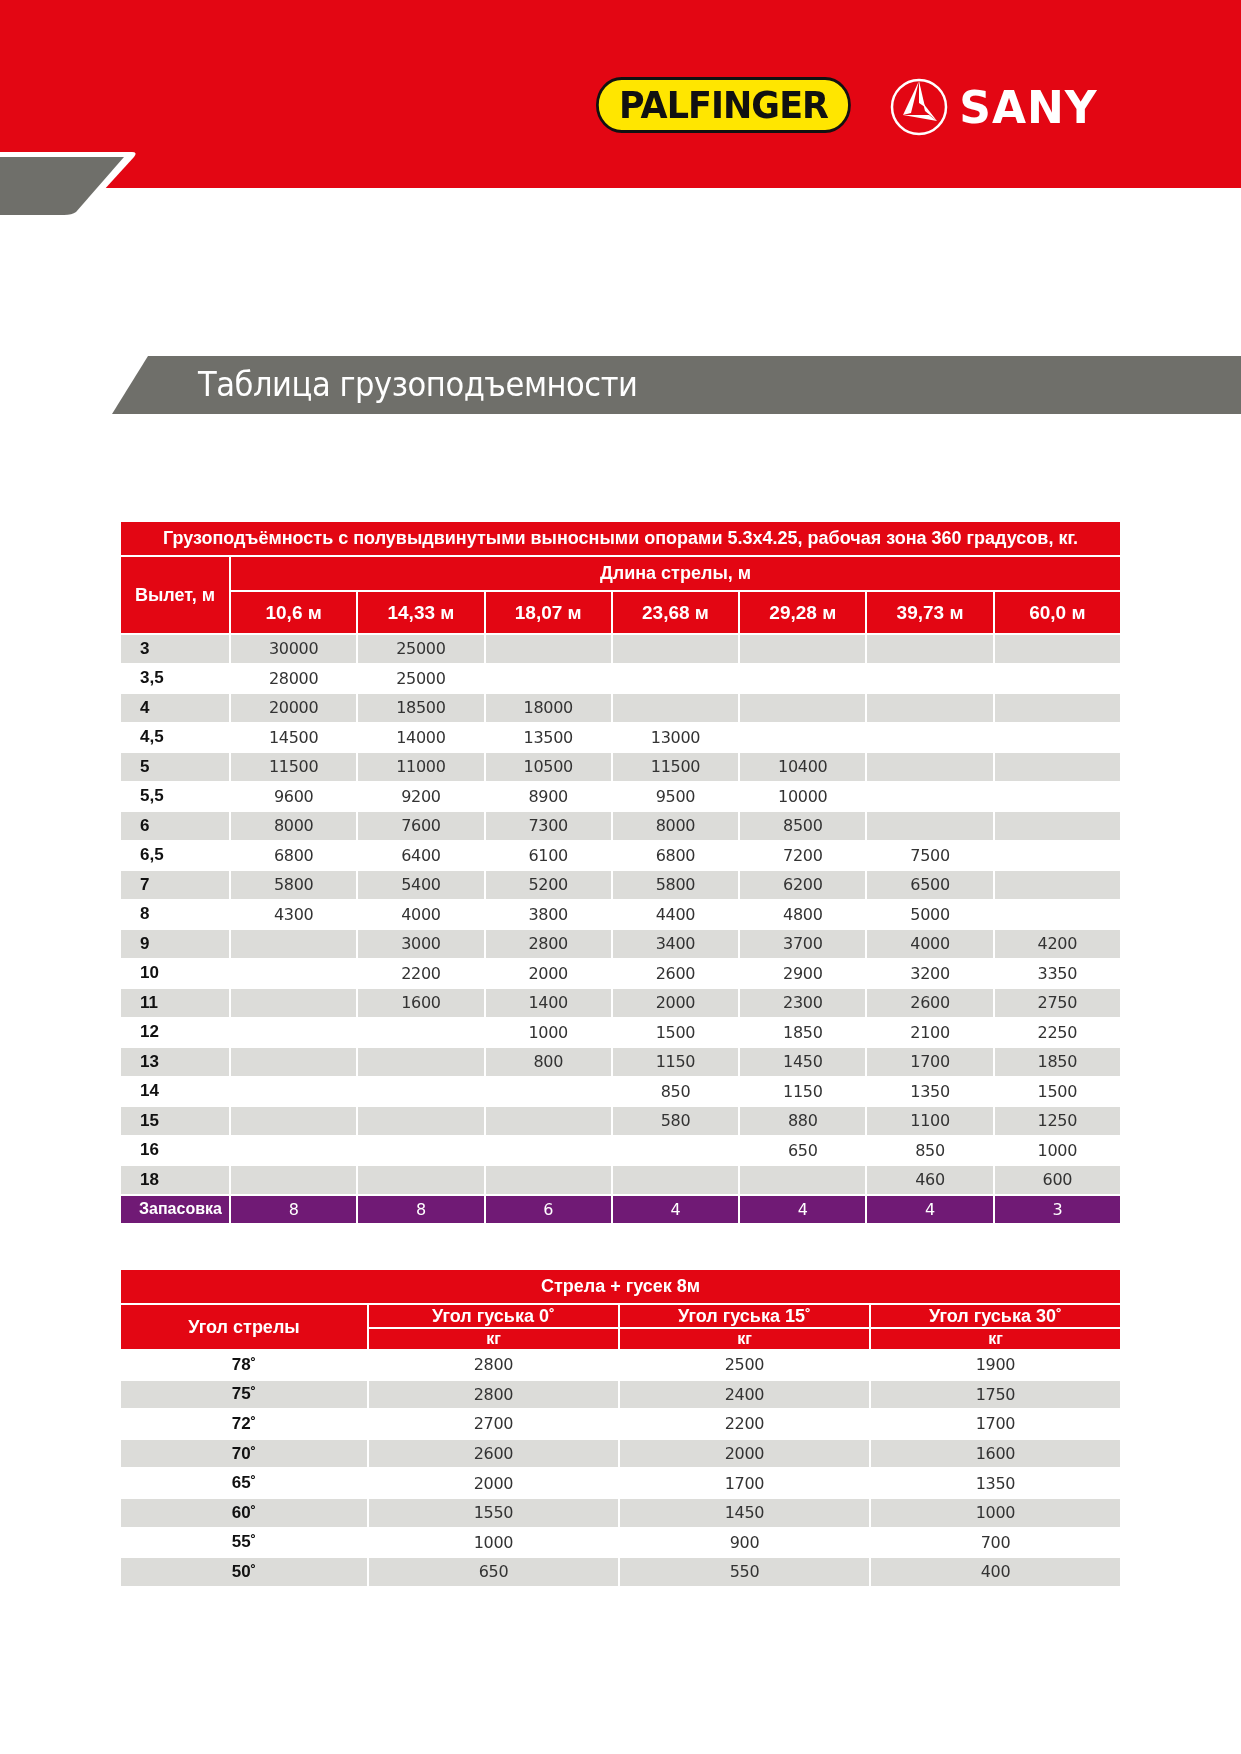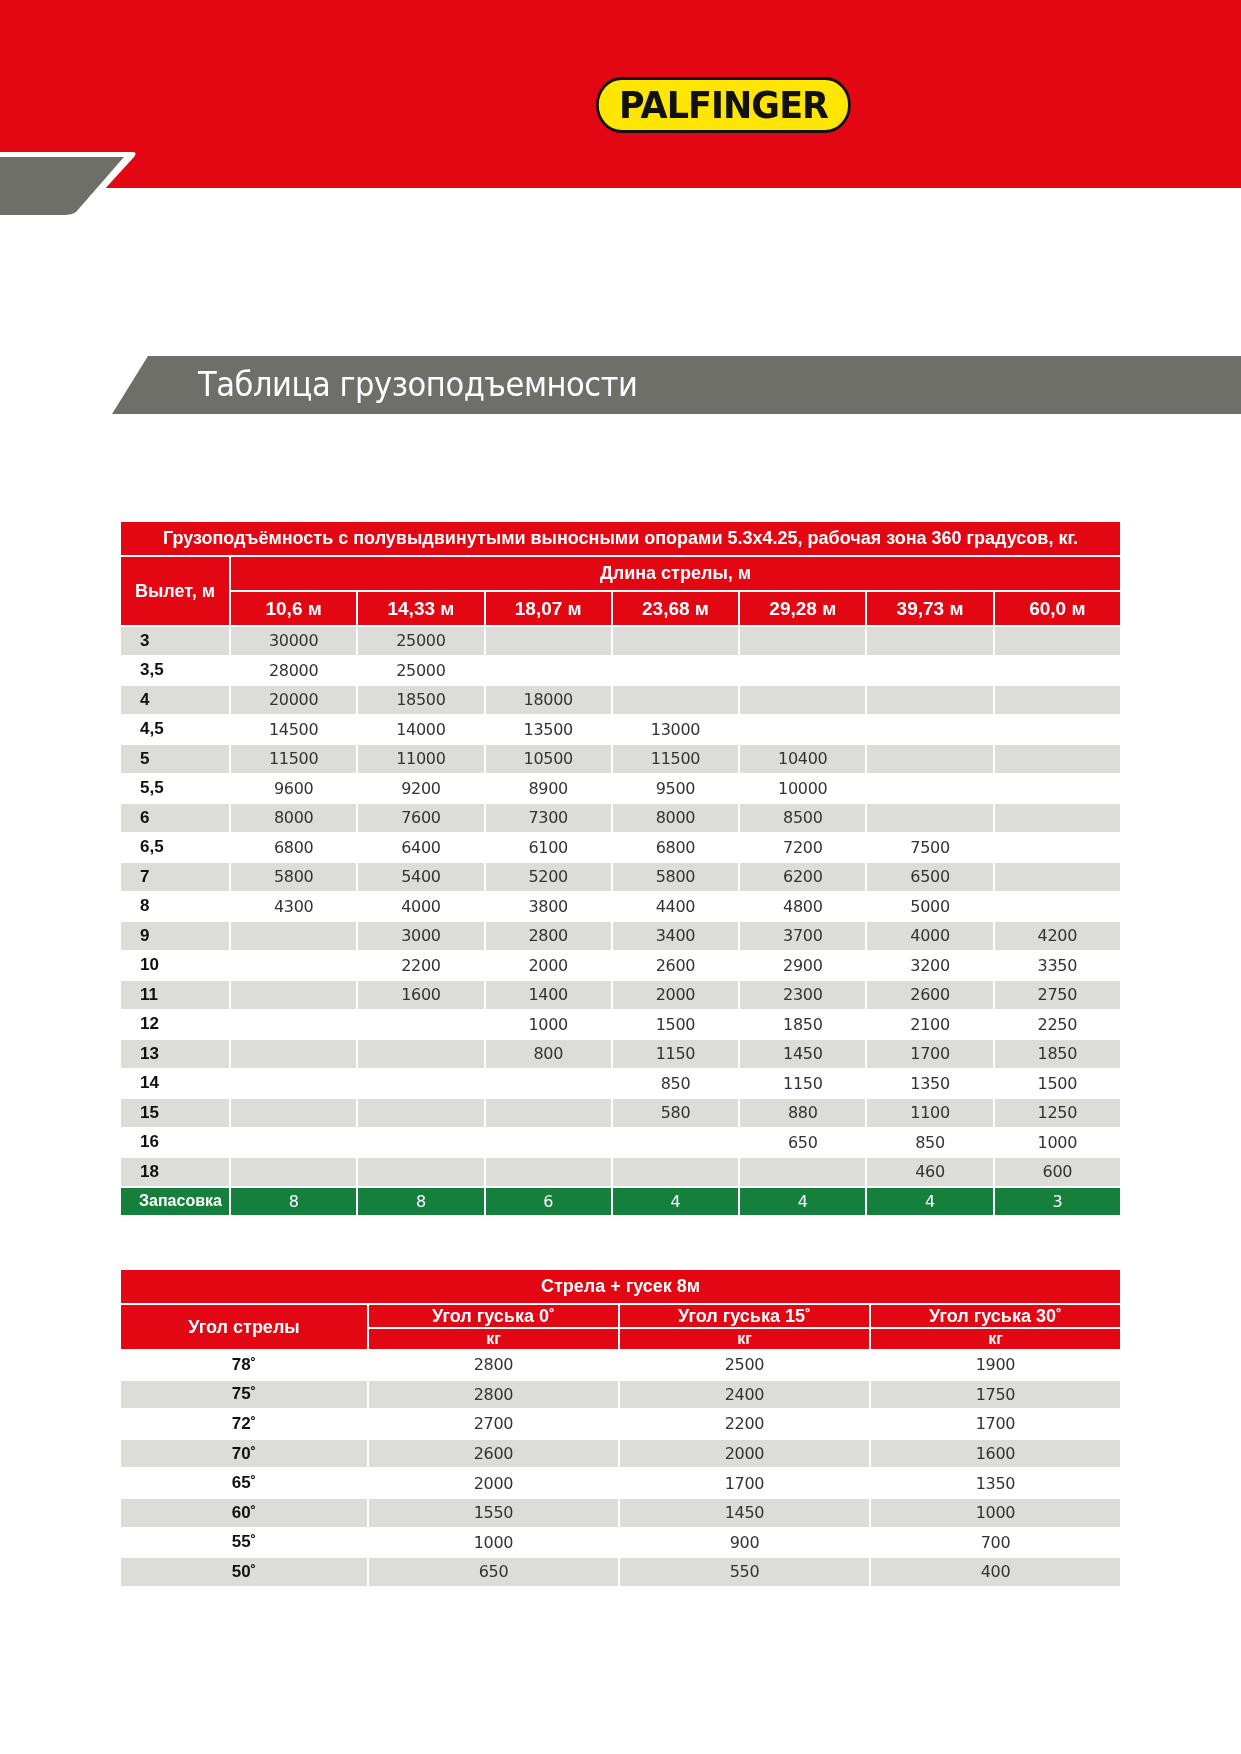--- a/index.html
+++ b/index.html
@@ -17,46 +17,56 @@
   .title-bar svg { position: absolute; left: 0; top: 0; }
   .title-text { position: absolute; left: 198px; top: 8px; font-family: "DejaVu Sans", sans-serif; font-size: 34px;
                 color: #fff; font-weight: normal; letter-spacing: -0.5px; transform: scaleX(0.9); transform-origin: left center; }
 
   table { border-collapse: collapse; position: absolute; left: 119px; width: 1003px; table-layout: fixed; }
   td, th { border: 2px solid #fff; font-size: 17px; text-align: center; height: 29.5px; }
   .red { background: #e30613; color: #fff; font-weight: bold; }
   .t1 { top: 520px; }
   .t1 .cap { font-size: 18px; height: 35px; }
   .t1 .sub { font-size: 18px; height: 35px; }
-  .t1 .len { font-size: 19px; height: 35px; }
+  .t1 .len { font-size: 19px; height: 43px; }
   .rowlabel { text-align: left; padding-left: 19px; font-weight: bold; color: #111; }
   .shade td { background: #dcdcd9; }
   .plain td { background: #ffffff; }
   .val { color: #333; font-family: "DejaVu Sans", sans-serif; font-size: 16px; font-weight: normal; letter-spacing: -0.3px; }
-  .rig td { background: #15803d; color: #fff; }
+  .rig td { background: #701a75; color: #fff; }
   .rig .rowlabel { color: #fff; padding-left: 18px; font-size: 16px; }
   .rig .val { color: #fff; }
   .t2 { top: 1240px; margin-top: 28px; }
   .t2 .cap { height: 35px; font-size: 18px; }
   .t2 .hdr { height: 24px; font-size: 18px; }
   .t2 .kg { height: 22px; font-size: 16px; }
   .t2 td { height: 29.6px; }
   .angle { font-weight: bold; color: #111; }
 </style>
 </head>
 <body>
 
 <div class="header"></div>
 <svg class="tab-shape" viewBox="0 0 140 70" width="140" height="70">
   <path d="M0 0 H132 Q138 0 134 5 L82 62 Q76 68 66 68 H0 Z" fill="#ffffff"></path>
   <path d="M0 5 H124 L76 60 Q72 63 64 63 H0 Z" fill="#6f6f6a"></path>
 </svg>
 
 <div class="logos">
   <div class="palfinger">PALFINGER</div>
+  <div class="sany">
+    <svg width="60" height="60" viewBox="0 0 60 60">
+      <circle cx="30" cy="30" r="27" fill="none" stroke="#fff" stroke-width="2.5"></circle>
+      <path d="M30 4 L36 30 L30 26 Z" fill="#fff"></path>
+      <path d="M30 4 L14 38 L22 36 Z" fill="#fff"></path>
+      <path d="M14 38 L48 44 L40 38 Z" fill="#fff"></path>
+      <path d="M48 44 L34 26 L36 34 Z" fill="#fff"></path>
+    </svg>
+    <span class="sany-text">SANY</span>
+  </div>
 </div>
 
 <div class="title-bar">
   <svg width="1241" height="58" viewBox="0 0 1241 58">
     <path d="M148 0 H1241 V58 H112 Z" fill="#6f6f6a"></path>
   </svg>
   <div class="title-text">Таблица грузоподъемности</div>
 </div>
 
 <table class="t1">

